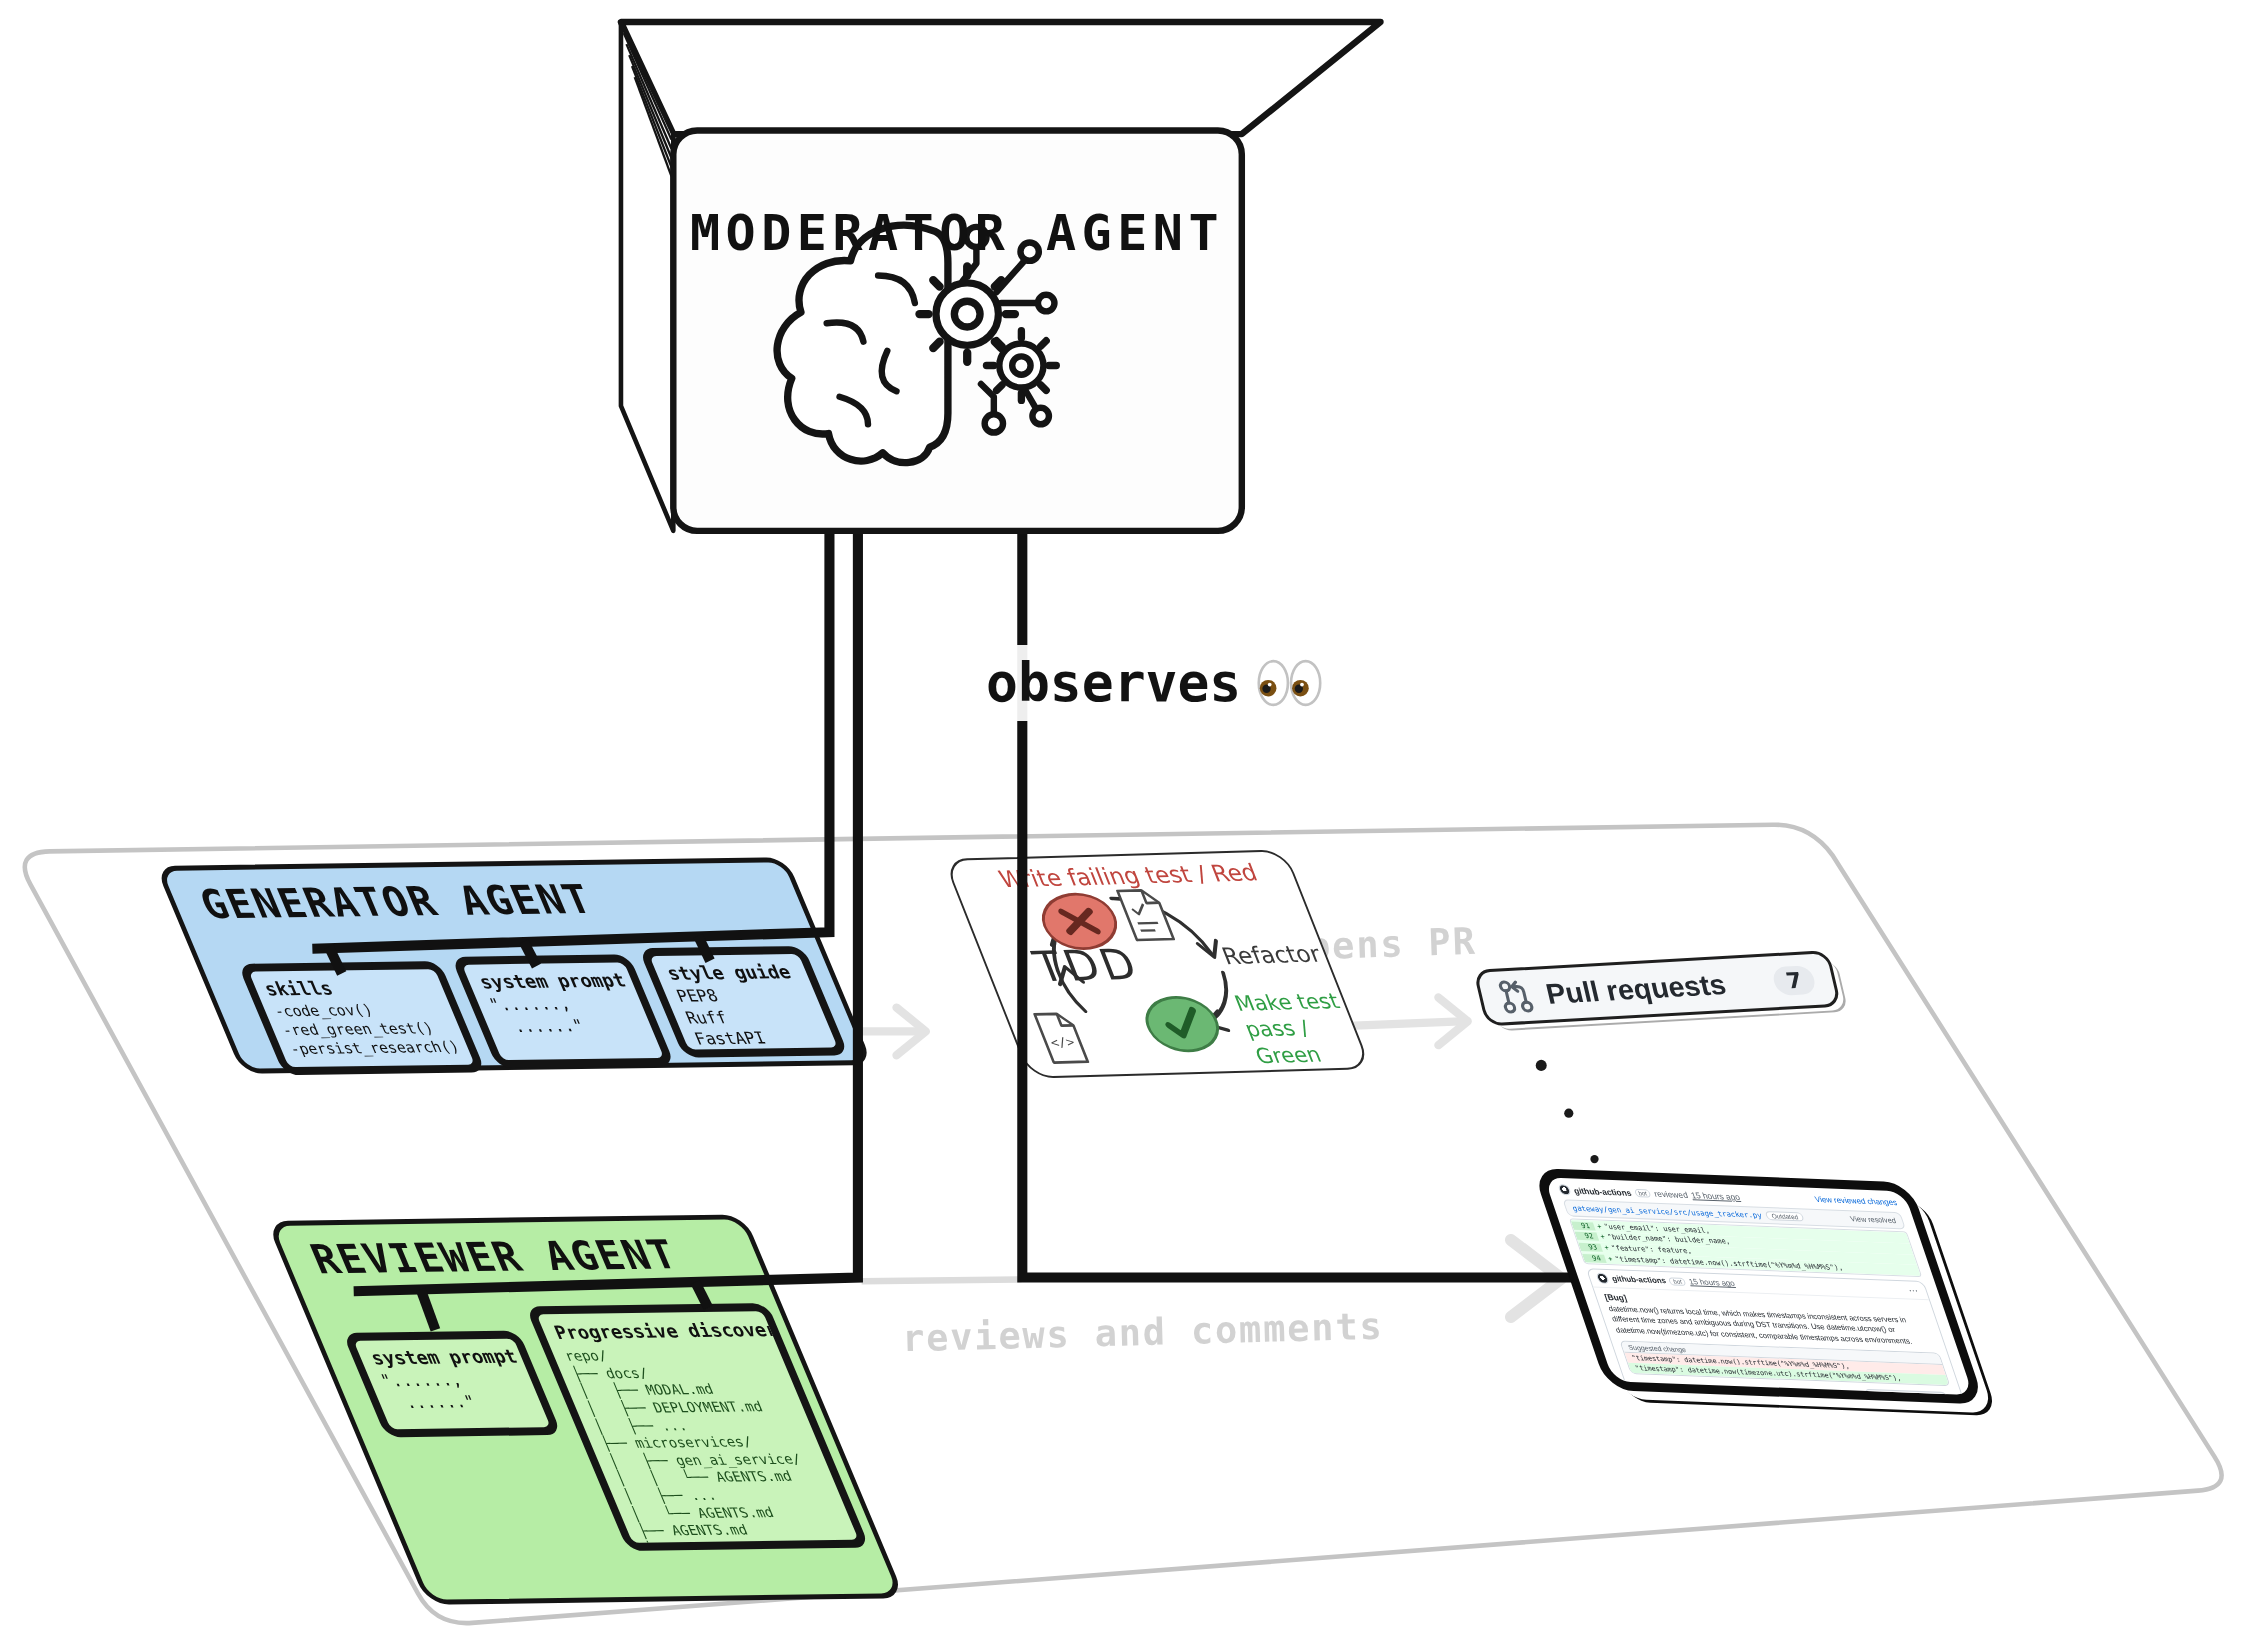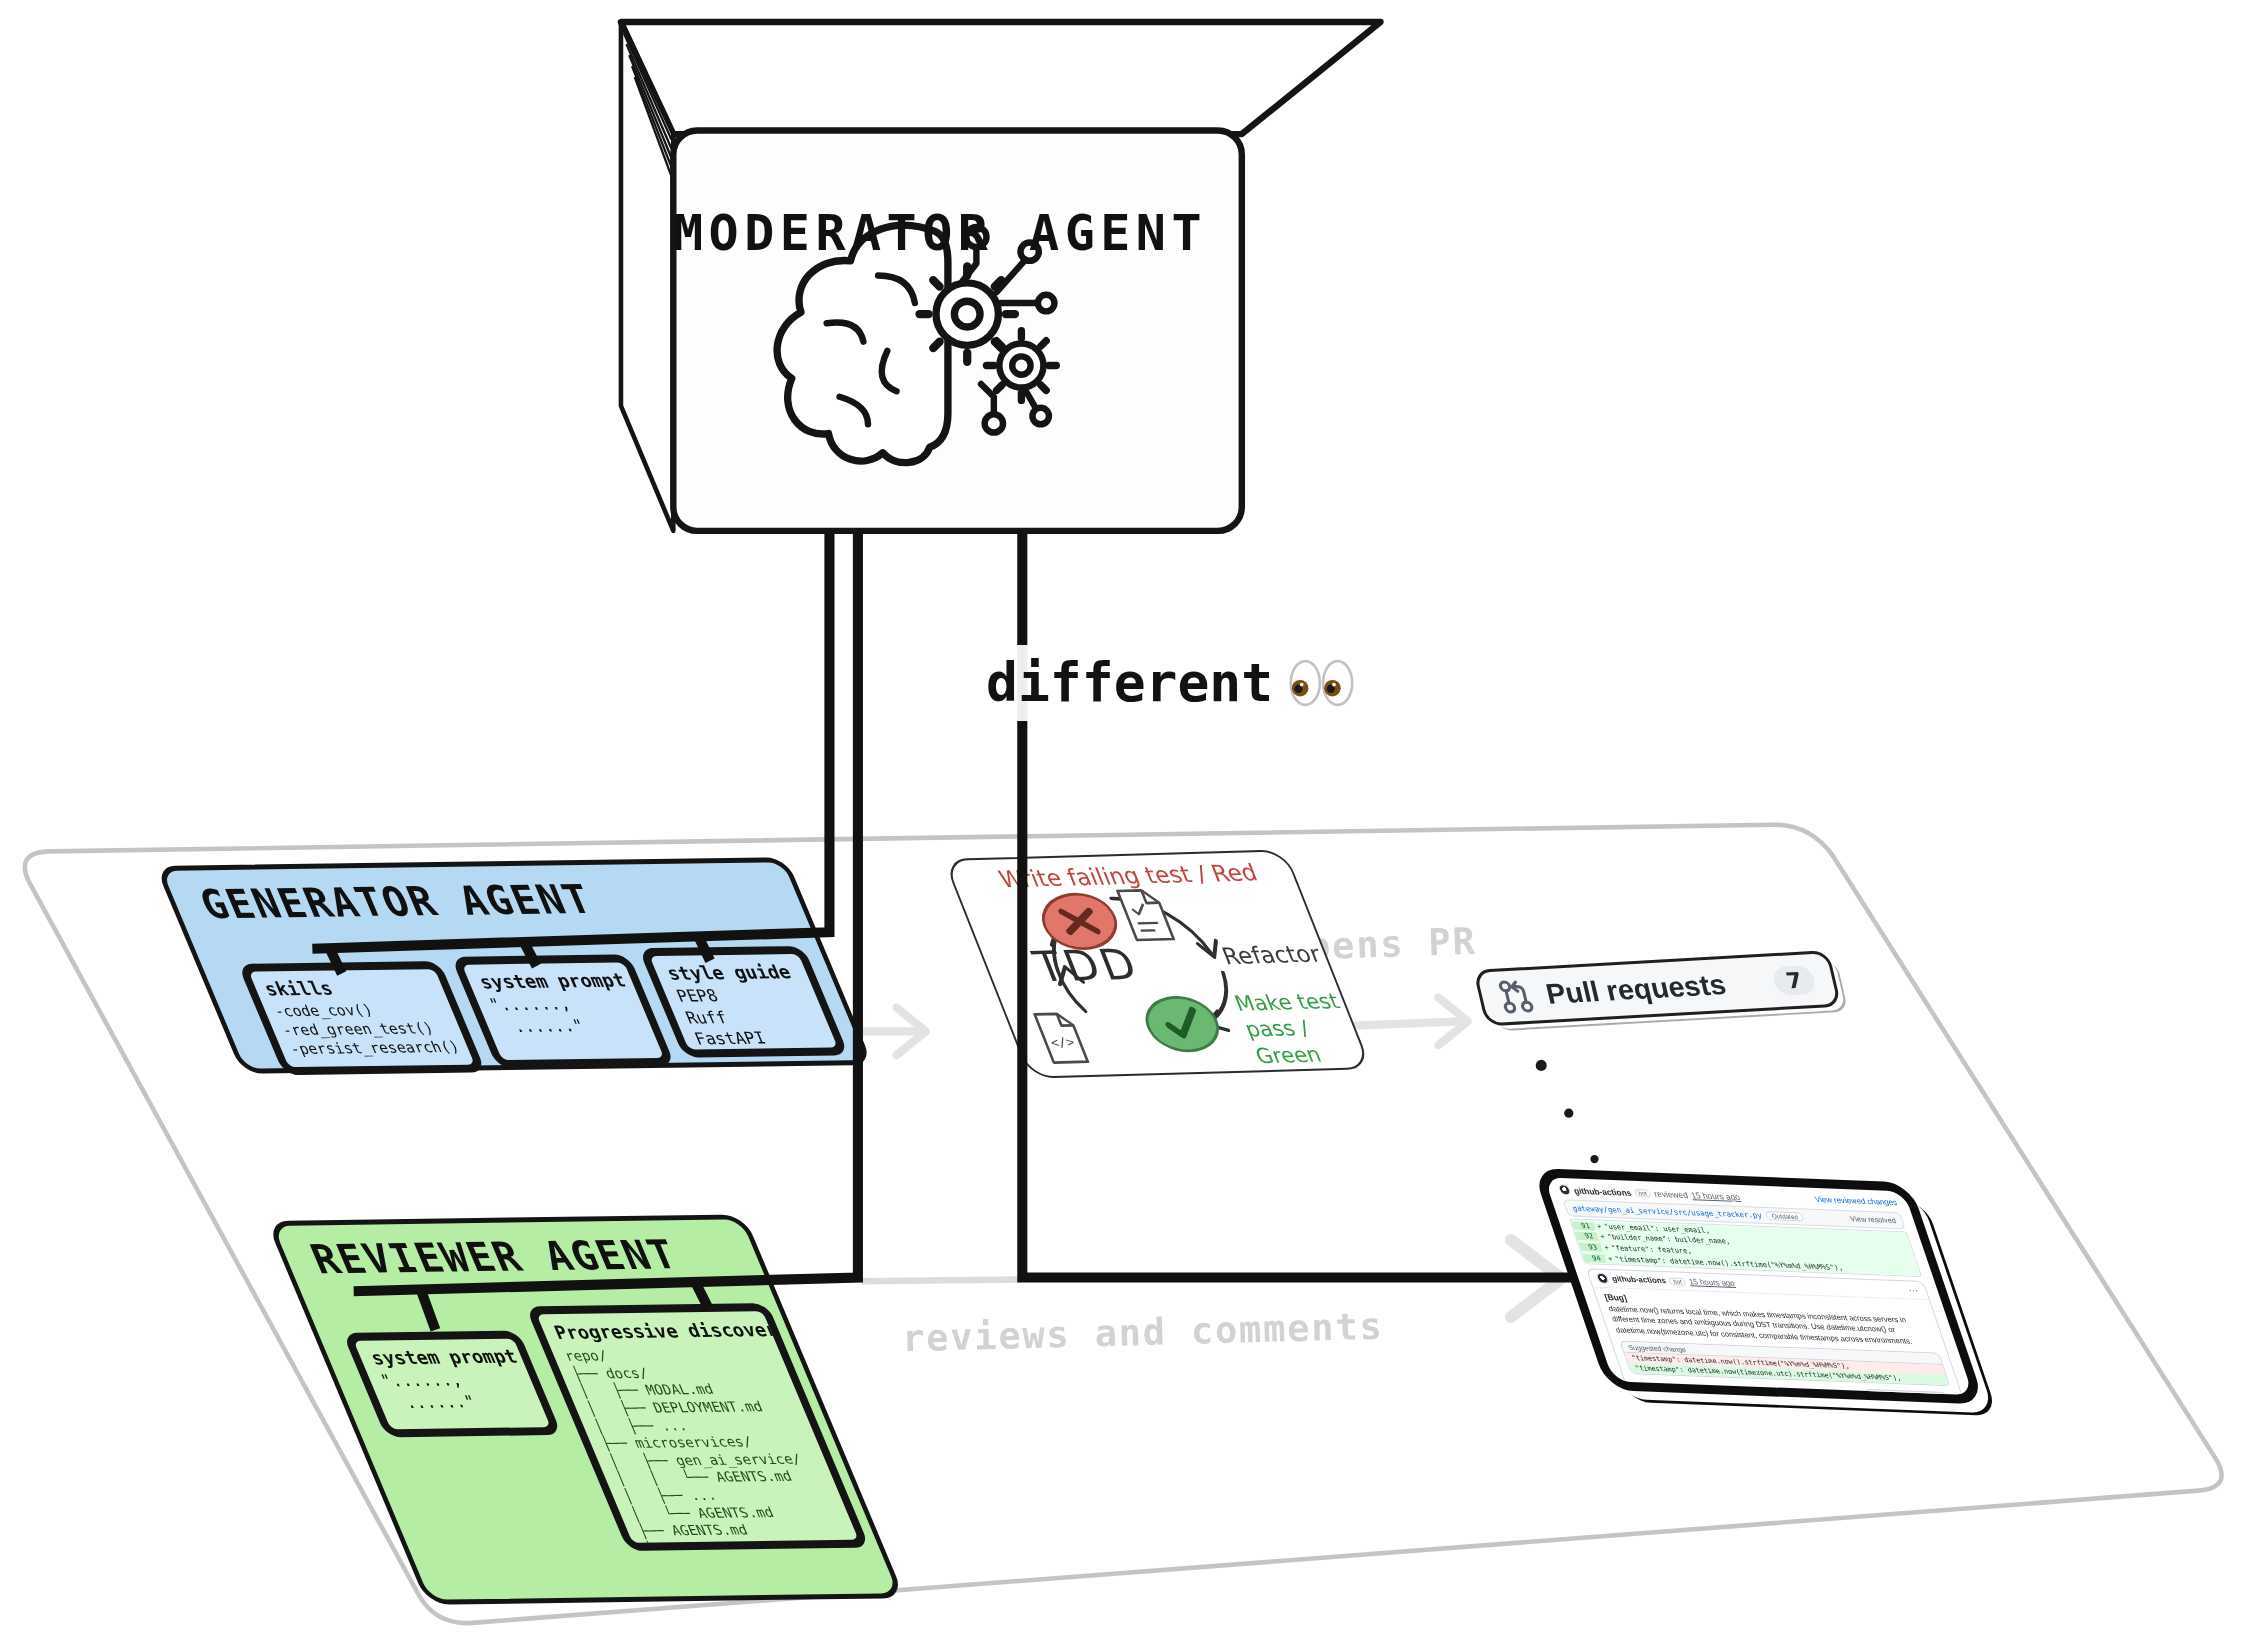--- a/index.html
+++ b/index.html
@@ -15,21 +15,21 @@
   }
   #observes-label { display: flex; align-items: center; gap: 14.7px; }
 
   .ghost-label {
     position: absolute; font-family: "DejaVu Sans Mono", monospace; font-weight: bold;
     font-size: 37px; color: var(--ghost-gray, #d2d2d2); white-space: nowrap; letter-spacing: 1.8px;
   }
 
   
   #moderator-title {
-    position: absolute; left: 673px; top: 204px; width: 568px; text-align: left;
+    position: absolute; left: 673px; top: 204px; width: 568px; text-align: center;
     font-family: "DejaVu Sans Mono", monospace; font-weight: bold; font-size: 50px;
     letter-spacing: 5.5px; color: #111;
   }
 
   
   .plane-box { position: absolute; transform-origin: 0 0; }
   #generator-box {
     left: 155px; top: 866px; width: 631px; height: 209px;
     transform: rotate(-0.8deg) skewX(22deg);
     background: var(--generator-fill, #b5d8f3);
@@ -411,21 +411,21 @@
         <circle cx="1121" cy="274" r="10" fill="#ffffff"></circle>
         <circle cx="1139" cy="330" r="9" fill="#ffffff"></circle>
         <circle cx="1082" cy="461" r="10" fill="#ffffff"></circle>
         <circle cx="1133" cy="453" r="9" fill="#ffffff"></circle>
       </g>
     </g>
   </svg>
   <div id="moderator-title">MODERATOR AGENT</div>
 
   <div class="edge-label" id="observes-label" style="left:975px; top:645px;">
-    <span>different</span>
+    <span>observes</span>
     <svg width="68" height="50" viewBox="0 0 64 48">
       <ellipse cx="16" cy="24" rx="14" ry="21" fill="#ffffff" stroke="#c2c2c2" stroke-width="2.5"></ellipse>
       <circle cx="11" cy="29" r="8" fill="#7a4f12"></circle>
       <circle cx="9.5" cy="29.5" r="4" fill="#1a1a1a"></circle>
       <circle cx="12.5" cy="25.5" r="1.8" fill="#ffffff"></circle>
       <ellipse cx="47" cy="24" rx="14" ry="21" fill="#ffffff" stroke="#c2c2c2" stroke-width="2.5"></ellipse>
       <circle cx="42" cy="29" r="8" fill="#7a4f12"></circle>
       <circle cx="40.5" cy="29.5" r="4" fill="#1a1a1a"></circle>
       <circle cx="43.5" cy="25.5" r="1.8" fill="#ffffff"></circle>
     </svg>

